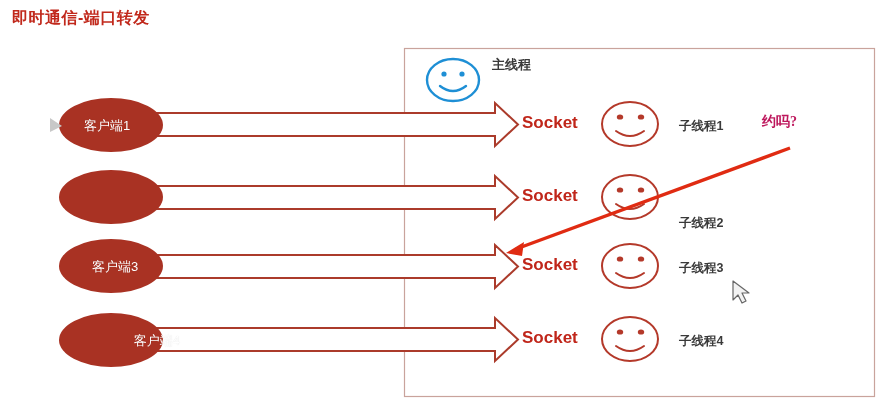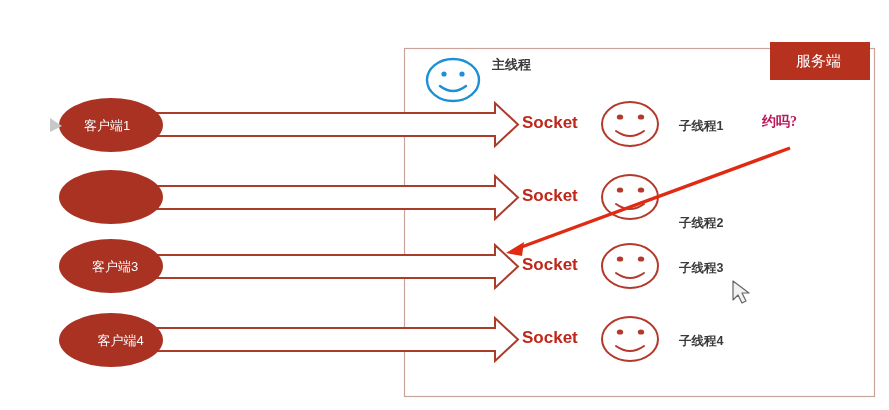--- a/index.html
+++ b/index.html
@@ -86,20 +86,21 @@
     top: 42px;
     width: 100px;
     height: 38px;
   }
 </style>
 </head>
 <body>
 
 <div id="canvas">
 
+  <div id="page-title">即时通信-端口转发</div>
 
   <svg class="svg-layer" viewBox="0 0 889 410" xmlns="http://www.w3.org/2000/svg">
 
     <rect x="404.5" y="48.5" width="470" height="348" fill="none" stroke="#c9a39c" stroke-width="1.2"></rect>
 
     <g>
       <path d="M 150 113 L 495 113 L 495 103 L 518 124.5 L 495 146 L 495 136 L 150 136 Z" fill="#ffffff" stroke="#ab3b2b" stroke-width="2" stroke-linejoin="miter"></path>
     </g>
 
     <g>
@@ -156,29 +157,26 @@
     <g>
       <line x1="790" y1="148" x2="516" y2="249" stroke="#e02b12" stroke-width="3.4" stroke-linecap="butt"></line>
       <polygon points="506,253 524,242 522,256" fill="#e02b12"></polygon>
     </g>
 
     <g>
       <polygon points="733,281 733,300 738,295 742,303 746,301 742,293 749,293" fill="#f2f2f2" stroke="#666666" stroke-width="1.2" stroke-linejoin="round"></polygon>
     </g>
   </svg>
 
-  <div class="server-box">
-    <span class="server-label" style="left:26px; top:10px;">服务端</span>
-  </div>
 
   <div class="main-thread-label" style="left:492px; top:56px;">主线程</div>
 
   <div class="client-label" style="left:61px; top:117px; width:92px;">客户端1</div>
   <div class="client-label" style="left:61px; top:258px; width:108px;">客户端3</div>
-  <div class="client-label" style="left:61px; top:332px; width:119px;">客户端4</div>
+  <div class="client-label" style="left:61px; top:332px; width:119px;text-align:right;">客户端4</div>
 
   <div class="socket-label" style="left:522px; top:113px;">Socket</div>
   <div class="socket-label" style="left:522px; top:186px;">Socket</div>
   <div class="socket-label" style="left:522px; top:255px;">Socket</div>
   <div class="socket-label" style="left:522px; top:328px;">Socket</div>
 
   <div class="thread-label" style="left:679px; top:118px;">子线程1</div>
   <div class="thread-label" style="left:679px; top:191px;margin-top:24px;">子线程2</div>
   <div class="thread-label" style="left:679px; top:260px;">子线程3</div>
   <div class="thread-label" style="left:679px; top:333px;">子线程4</div>

